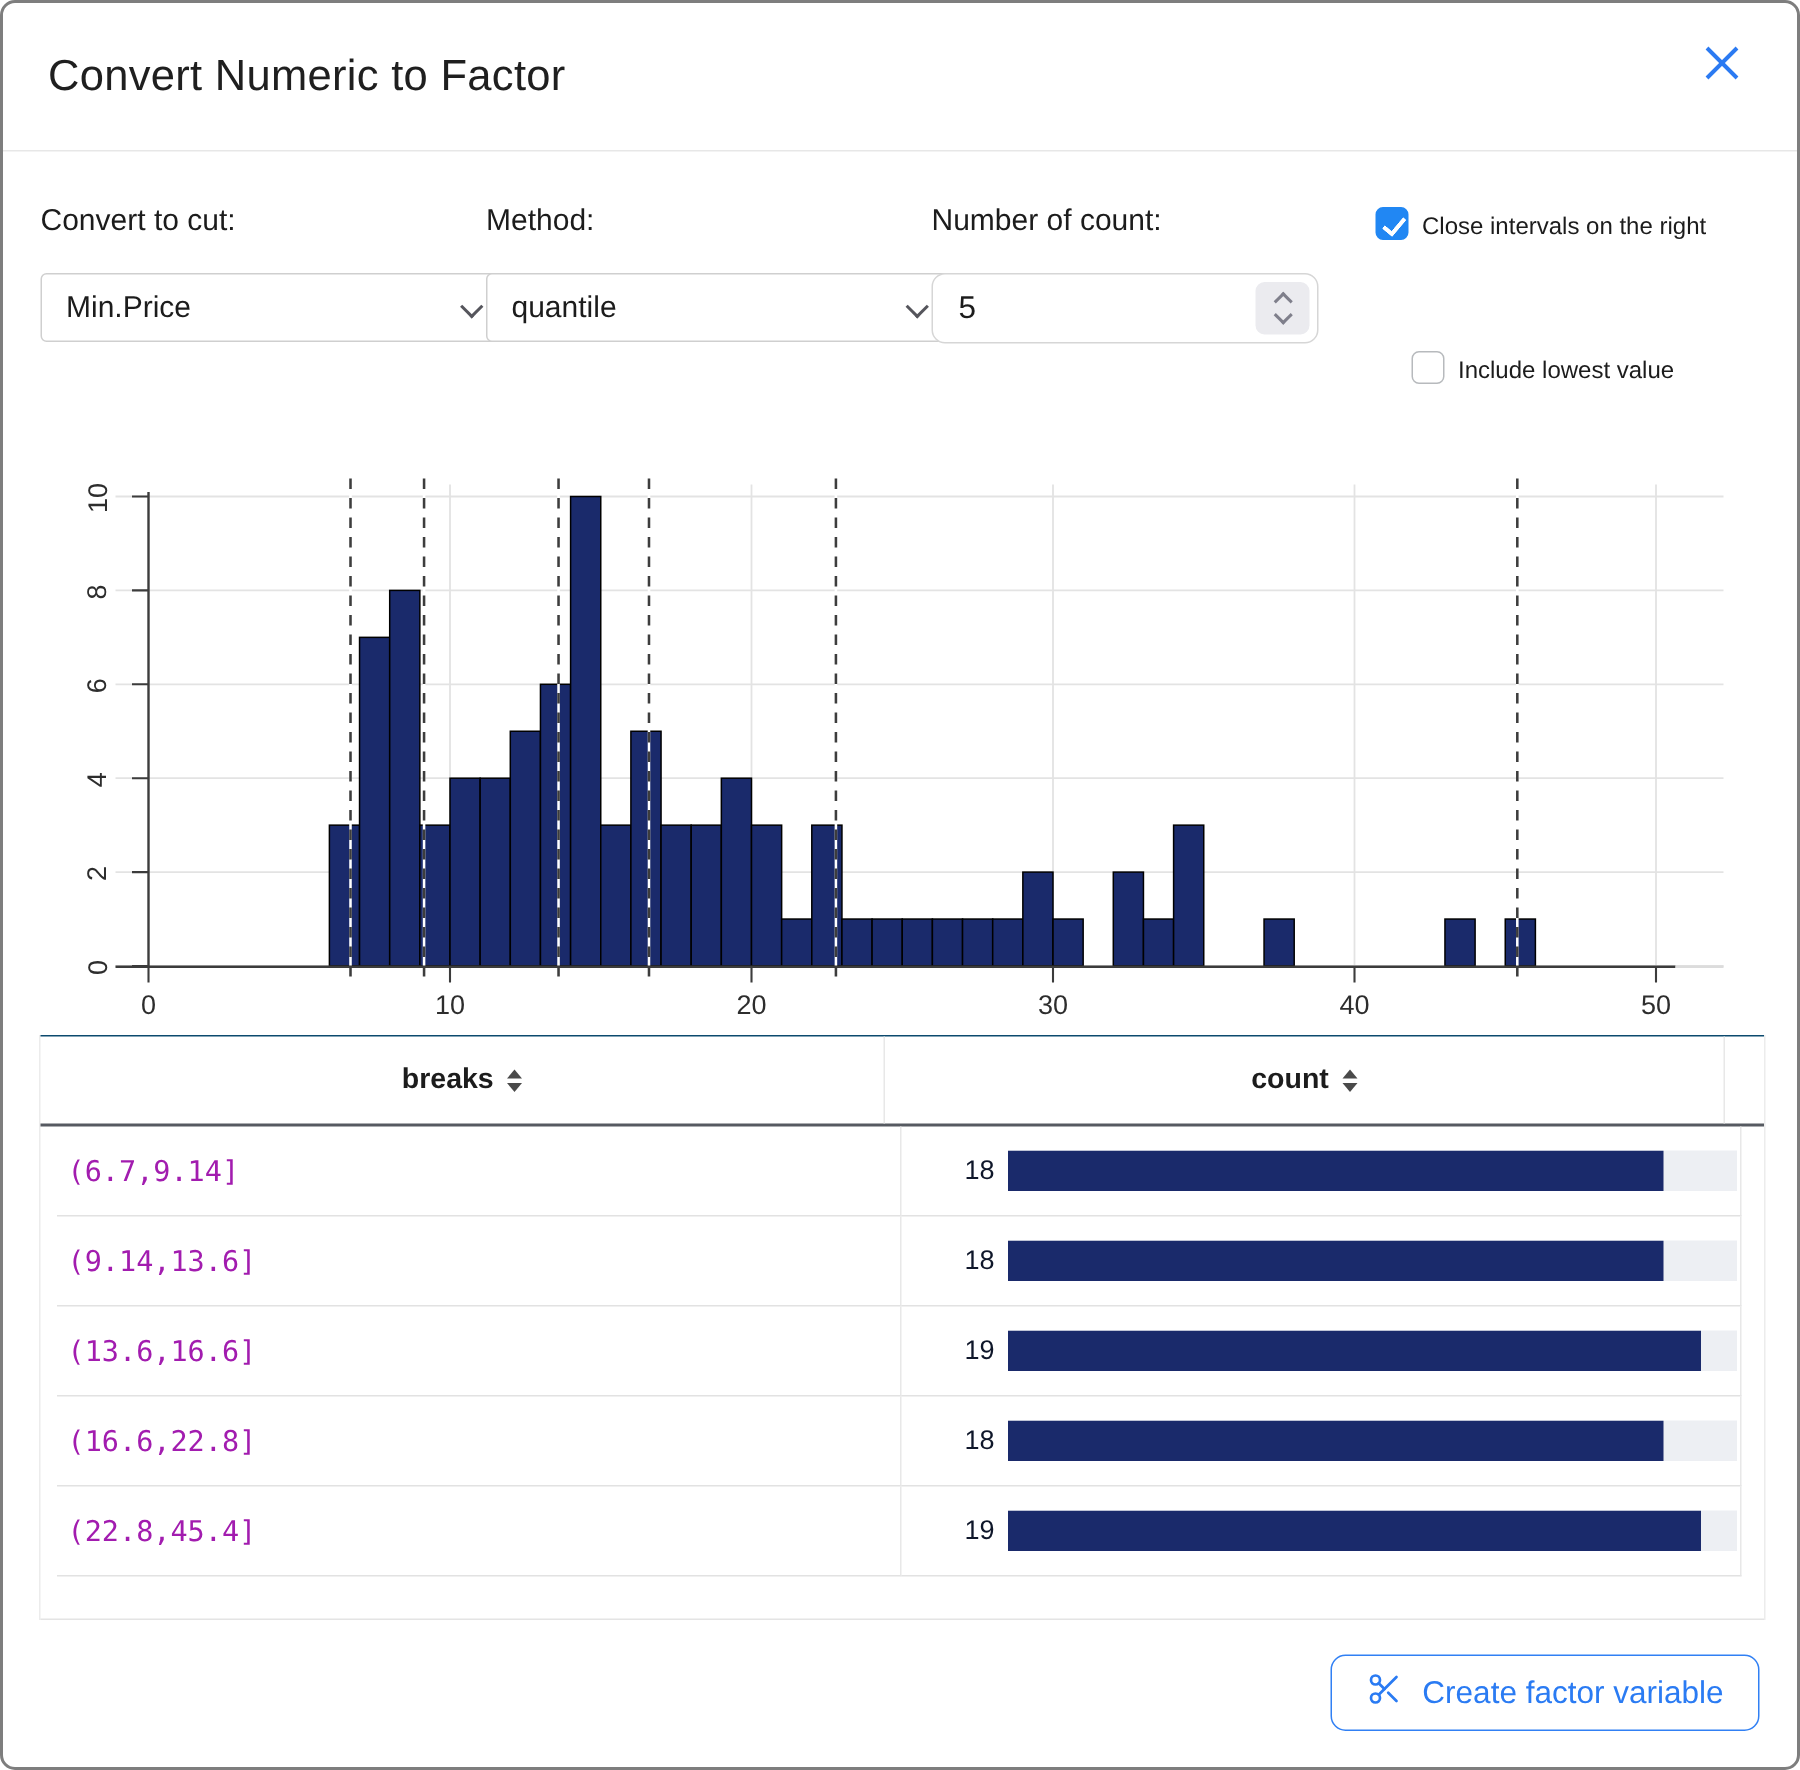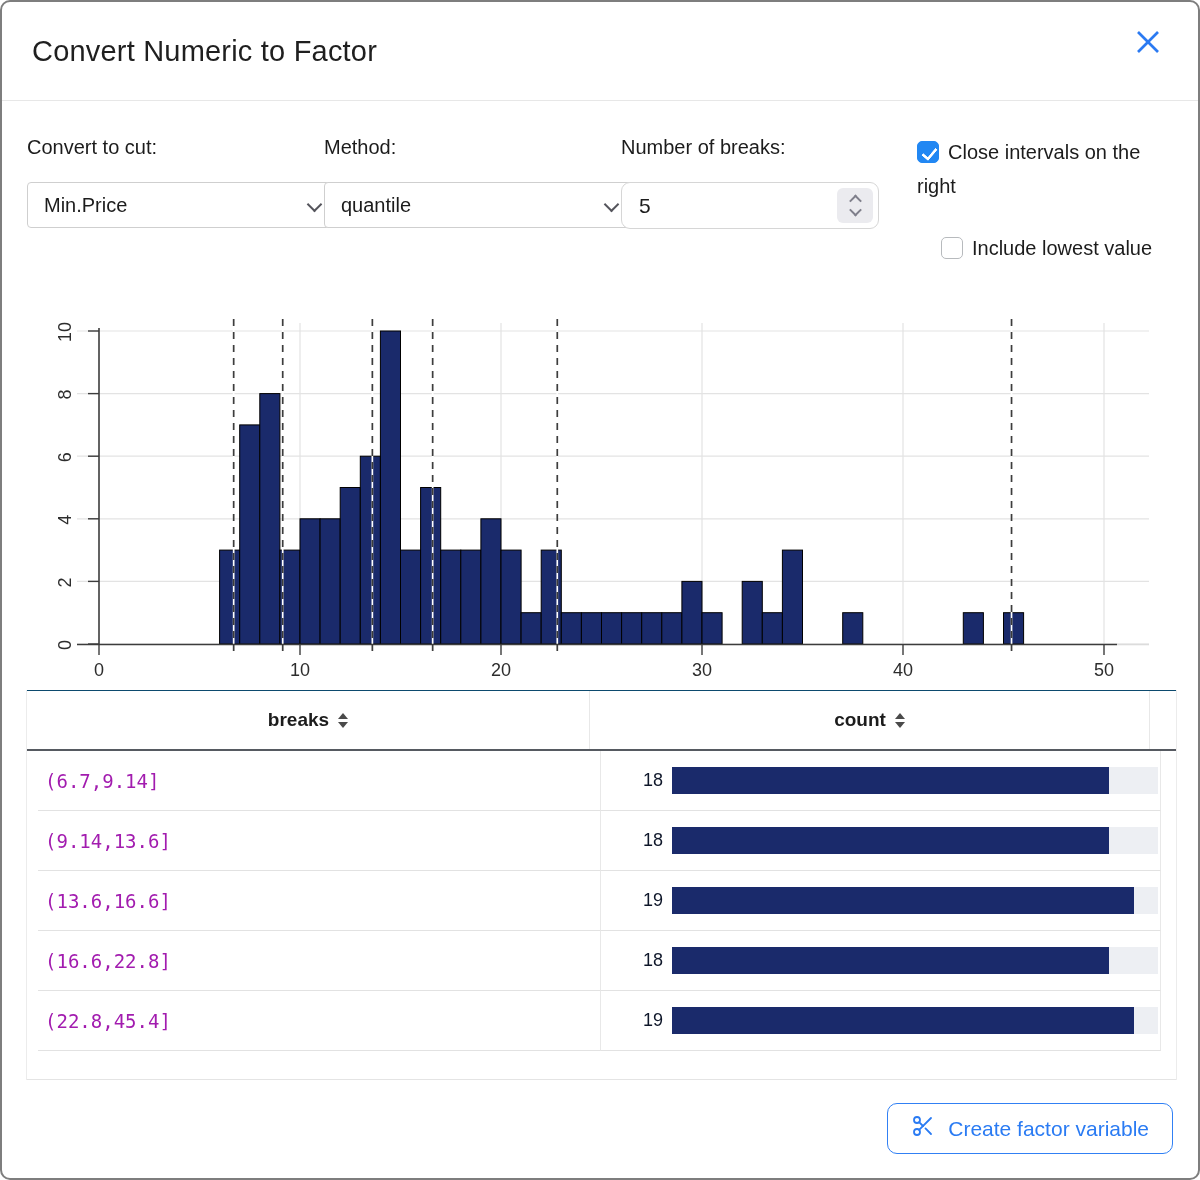--- a/index.html
+++ b/index.html
@@ -35,21 +35,21 @@
   .numwrap input { border:0; outline:0; width:170px; padding-left:17px; font-size:21px; color:#1c1c1c;
                    font-family:inherit; background:transparent; }
   .spinner { position:absolute; right:5px; top:5px; width:36px; height:35px; background:#ebebef;
              border-radius:6px; display:flex; flex-direction:column; align-items:center;
              justify-content:center; gap:3px; cursor:pointer; }
   .chev { width:9px; height:9px; border-left:2px solid #7f7f8b; border-top:2px solid #7f7f8b; }
   .chev.up { transform:rotate(45deg) translate(1px,1px); }
   .chev.down { transform:rotate(225deg) translate(1px,1px); }
 
   
-  .cbgroup { position:absolute; left:915px; width:266px; font-size:20px; color:#1c1c1c; line-height:34px; }
+  .cbgroup { position:absolute; left:915px; width:266px; font-size:16px; color:#1c1c1c; line-height:34px; }
   #cb-close-group { top:133px; }
   #cb-lowest-group { top:229px;padding-left:24px; }
   .checkbox { display:inline-block; width:22px; height:22px; border-radius:5px; position:relative;
               vertical-align:-4px; margin-right:9px; background:#fff; border:1.5px solid #b7babd; cursor:pointer; }
   .checkbox.checked { background:#2187f3; border-color:#2187f3; }
   .checkbox.checked::after { content:''; position:absolute; left:7px; top:2.5px; width:6px; height:12px;
               border:solid #fff; border-width:0 3px 3px 0; transform:rotate(40deg); border-radius:1px; }
 
   
   #chart { position:absolute; left:25px; top:293px; width:1150px; height:392px; }
@@ -95,21 +95,21 @@
       <svg width="38" height="38" viewBox="0 0 38 38">
         <line x1="9" y1="9" x2="29" y2="29" stroke="#2b7af2" stroke-width="2.6"></line>
         <line x1="29" y1="9" x2="9" y2="29" stroke="#2b7af2" stroke-width="2.6"></line>
       </svg>
     </span>
   </div>
   <div class="hdr-divider"></div>
 
   <div class="flabel" id="lbl-variable">Convert to cut:</div>
   <div class="flabel" id="lbl-method">Method:</div>
-  <div class="flabel" id="lbl-breaks">Number of breaks:</div>
+  <div class="flabel" id="lbl-breaks">Number of count:</div>
 
   <div class="select" id="sel-variable">
     <span>Min.Price</span>
     <span class="sel-chevron"></span>
   </div>
   <div class="select" id="sel-method">
     <span>quantile</span>
     <span class="sel-chevron"></span>
   </div>
 

